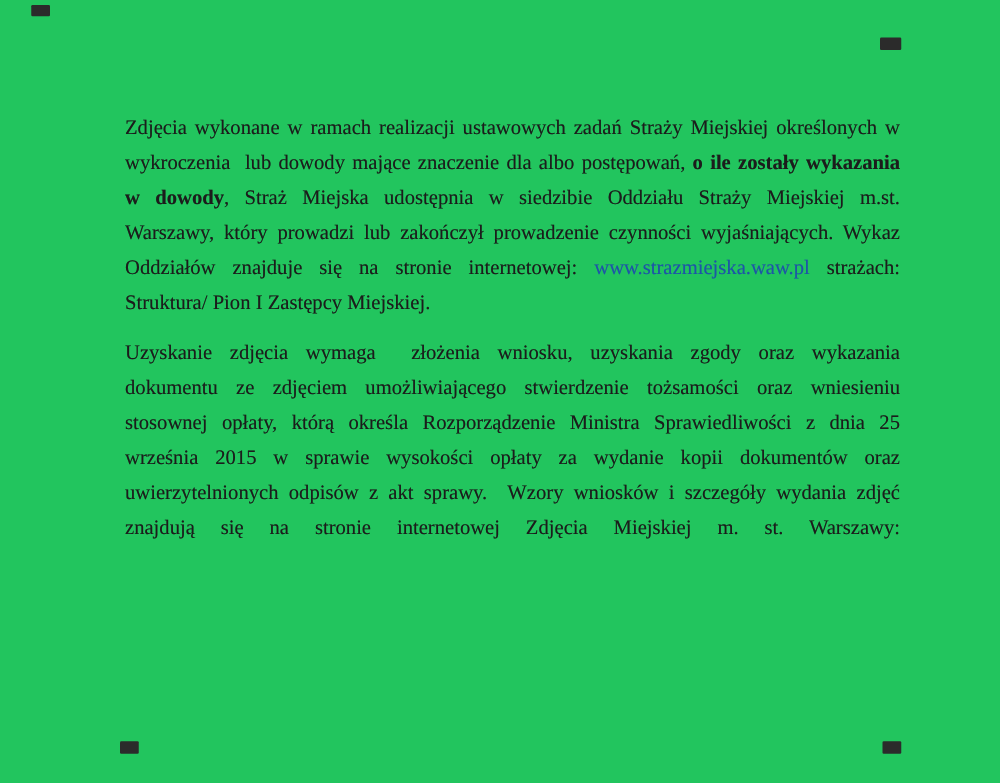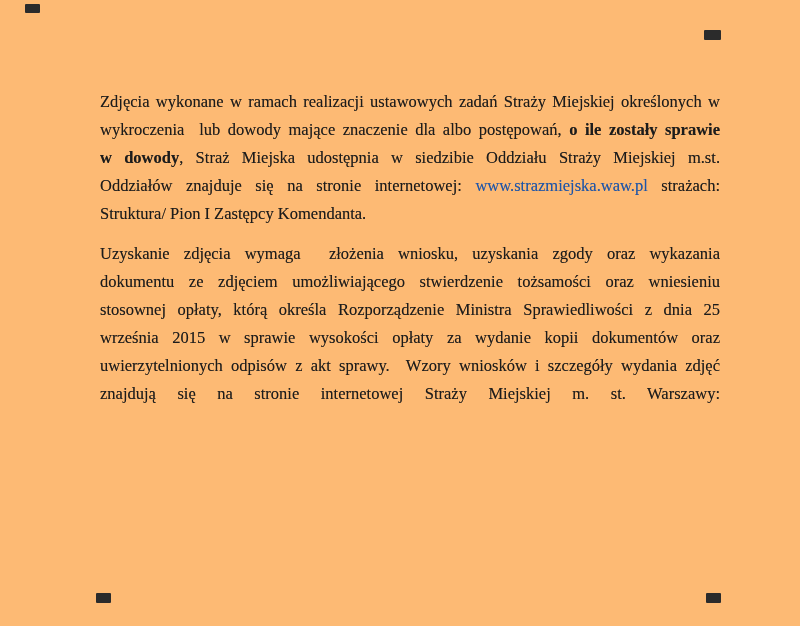--- a/index.html
+++ b/index.html
@@ -4,21 +4,21 @@
 <style>
   html, body {
     margin: 0;
     padding: 0;
     background: #ffffff;
   }
   .page {
     position: relative;
     width: 800px;
     height: 626px;
-    background: #fdba74;
+    background: #22c55e;
     overflow: hidden;
     font-family: "Liberation Serif", "DejaVu Serif", serif;
   }
   .content {
     position: absolute;
     left: 100px;
     top: 88px;
     width: 620px;
     color: #1c1c1c;
     font-size: 16.5px;
@@ -58,27 +58,28 @@
 
 <div class="page">
   <span class="scan-mark mark-1"></span>
   <span class="scan-mark mark-2"></span>
   <span class="scan-mark mark-3"></span>
   <span class="scan-mark mark-4"></span>
 
   <div class="content">
       <div class="para">
         <div class="line"><span>Zdjęcia wykonane w ramach realizacji ustawowych zadań Straży Miejskiej określonych w</span></div>
-        <div class="line"><span>wykroczenia  lub dowody mające znaczenie dla albo postępowań, </span><span class="bold">o ile zostały sprawie</span></div>
+        <div class="line"><span>wykroczenia  lub dowody mające znaczenie dla albo postępowań, </span><span class="bold">o ile zostały wykazania</span></div>
         <div class="line"><span class="bold">w dowody</span><span>, Straż Miejska udostępnia w siedzibie Oddziału Straży Miejskiej m.st.</span></div>
+        <div class="line"><span>Warszawy, który prowadzi lub zakończył prowadzenie czynności wyjaśniających. Wykaz</span></div>
         <div class="line"><span>Oddziałów znajduje się na stronie internetowej: </span><span class="link">www.strazmiejska.waw.pl</span><span> strażach:</span></div>
-        <div class="line last"><span>Struktura/ Pion I Zastępcy Komendanta.</span></div>
+        <div class="line last"><span>Struktura/ Pion I Zastępcy Miejskiej.</span></div>
       </div>
       <div class="para">
         <div class="line"><span>Uzyskanie zdjęcia wymaga  złożenia wniosku, uzyskania zgody oraz wykazania</span></div>
         <div class="line"><span>dokumentu ze zdjęciem umożliwiającego stwierdzenie tożsamości oraz wniesieniu</span></div>
         <div class="line"><span>stosownej opłaty, którą określa Rozporządzenie Ministra Sprawiedliwości z dnia 25</span></div>
         <div class="line"><span>września 2015 w sprawie wysokości opłaty za wydanie kopii dokumentów oraz</span></div>
         <div class="line"><span>uwierzytelnionych odpisów z akt sprawy.  Wzory wniosków i szczegóły wydania zdjęć</span></div>
-        <div class="line"><span>znajdują się na stronie internetowej Straży Miejskiej m. st. Warszawy:</span></div>
+        <div class="line"><span>znajdują się na stronie internetowej Zdjęcia Miejskiej m. st. Warszawy:</span></div>
       </div>
     </div>
 </div>
 
 </body></html>

